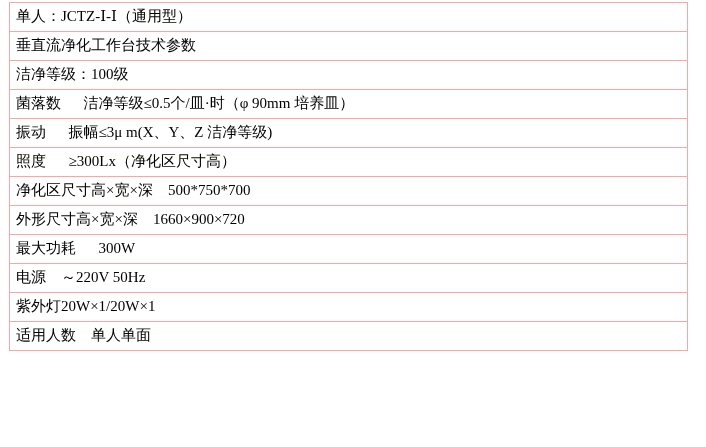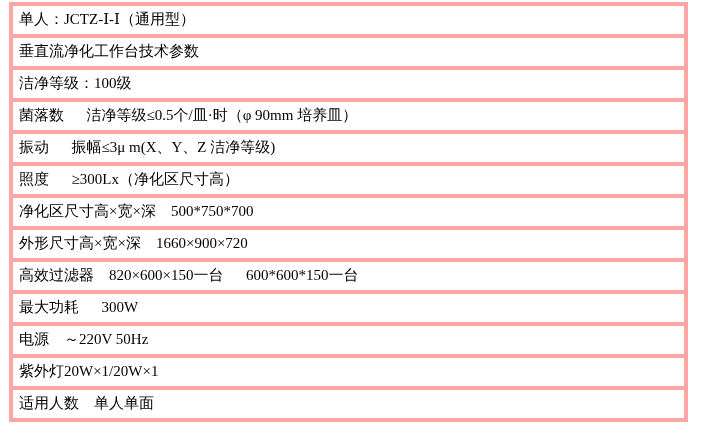--- a/index.html
+++ b/index.html
@@ -15,21 +15,21 @@
     overflow: hidden;
   }
   #spec-table {
     border-collapse: collapse;
     width: 679px;
     margin-left: 9px;
     margin-top: 2px;
     table-layout: fixed;
   }
   #spec-table td {
-    border: 4px solid #fca5a5;
+    border: 1px solid #fca5a5;
     padding: 3px 6px 4px 6px;
     font-size: 15px;
     line-height: 1.15;
     vertical-align: middle;
     white-space: pre;
     height: 21px;
   }
   
   tr.thick-bottom td {
     border-bottom-width: 2px;
@@ -61,23 +61,20 @@
     <tr>
       <td><span class="cell-text">照度      ≥300Lx（净化区尺寸高）</span></td>
     </tr>
     <tr>
       <td><span class="cell-text">净化区尺寸高×宽×深    500*750*700</span></td>
     </tr>
     <tr class="thick-bottom">
       <td><span class="cell-text">外形尺寸高×宽×深    1660×900×720</span></td>
     </tr>
     <tr>
-      <td><span class="cell-text">高效过滤器    820×600×150一台      600*600*150一台</span></td>
-    </tr>
-    <tr>
       <td><span class="cell-text">最大功耗      300W</span></td>
     </tr>
     <tr>
       <td><span class="cell-text">电源    ～220V 50Hz</span></td>
     </tr>
     <tr class="thick-bottom">
       <td><span class="cell-text">紫外灯20W×1/20W×1</span></td>
     </tr>
     <tr>
       <td><span class="cell-text">适用人数    单人单面</span></td>

